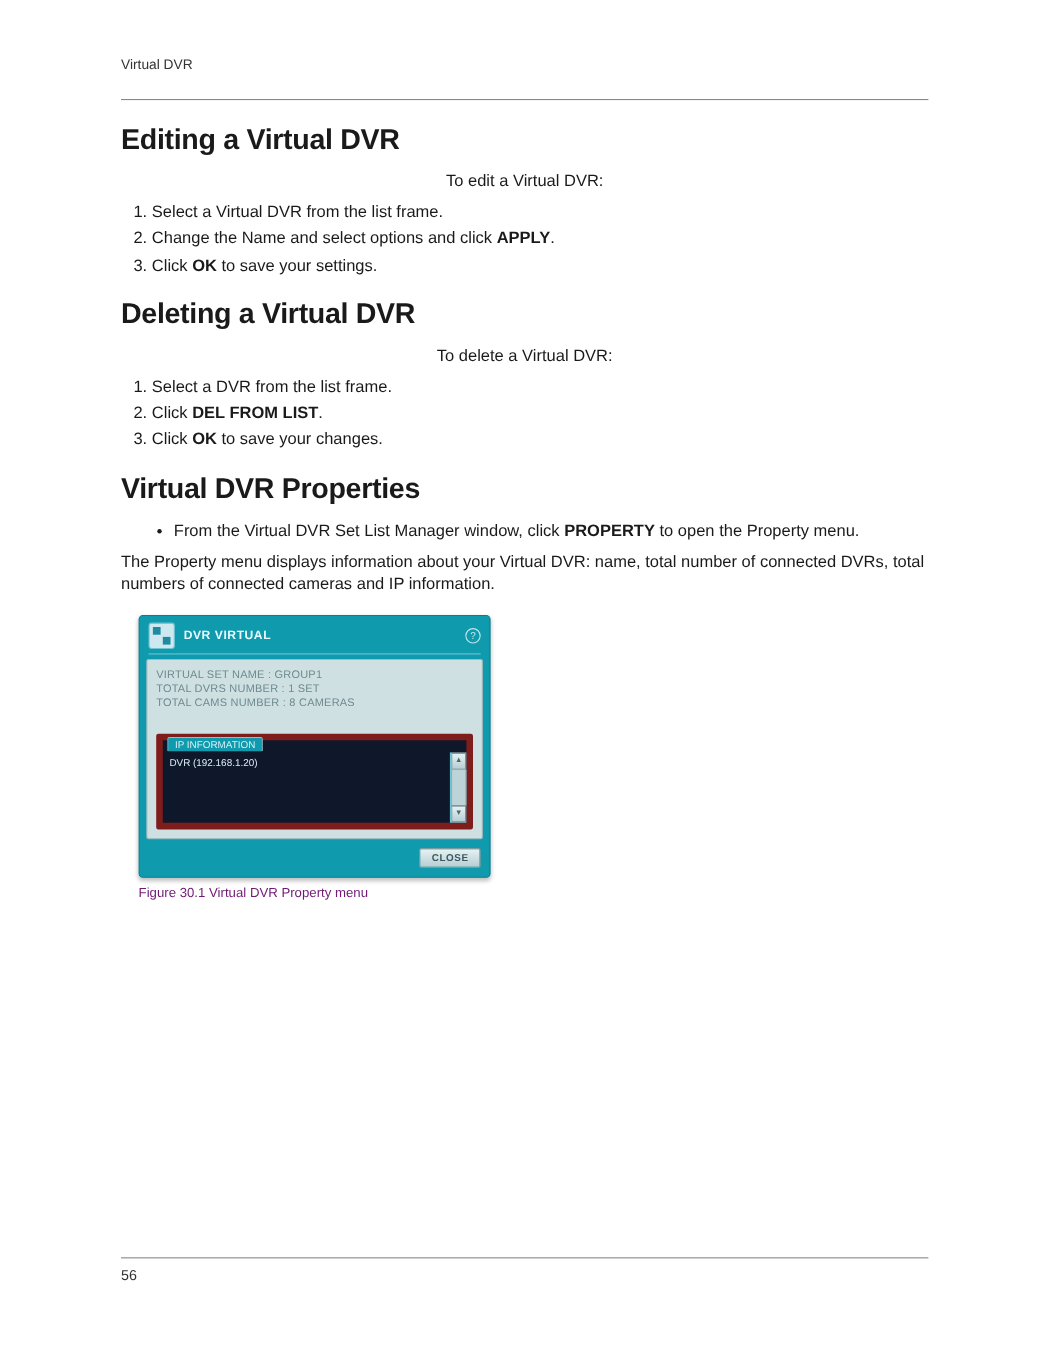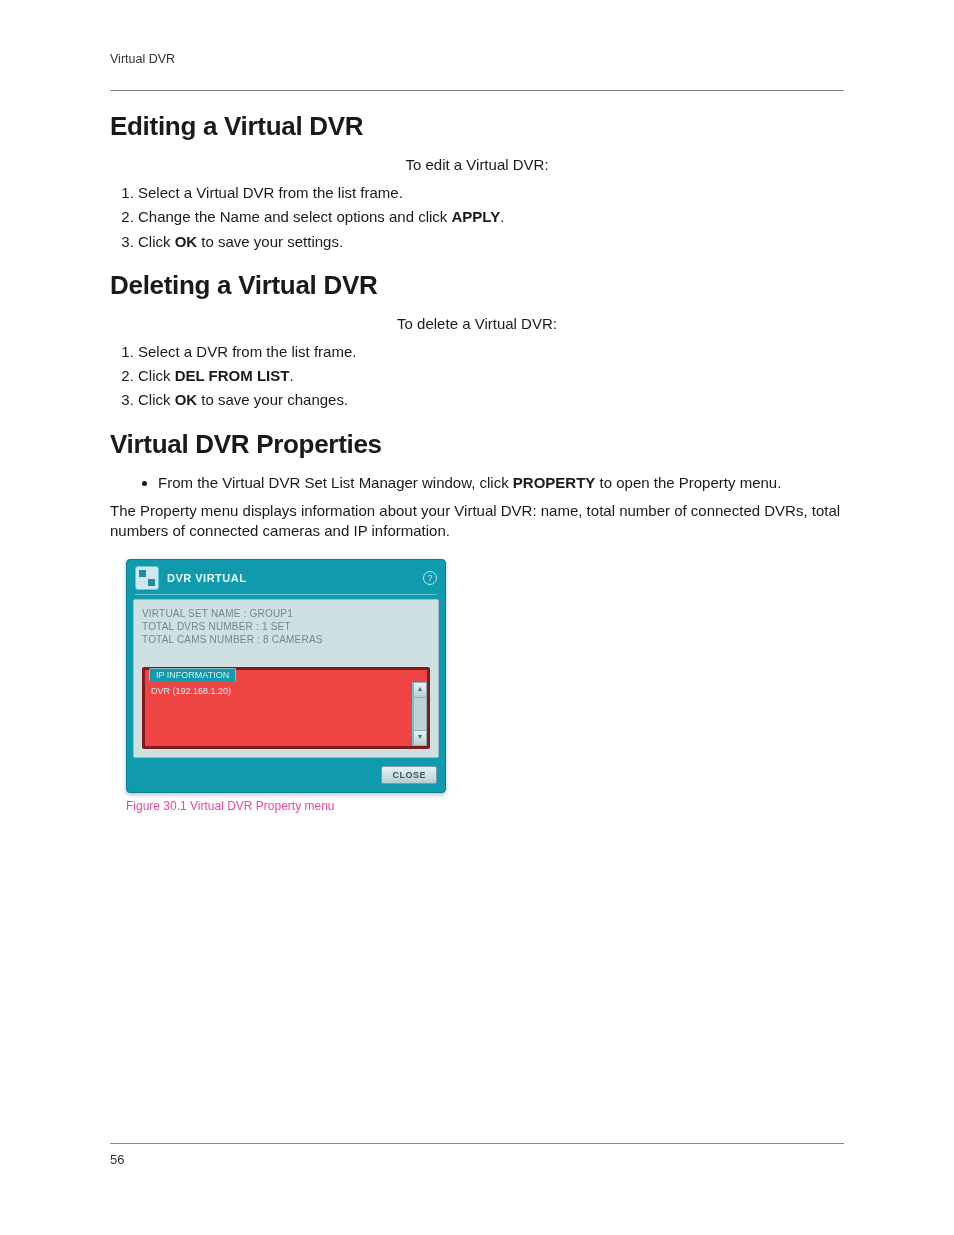--- a/index.html
+++ b/index.html
@@ -122,23 +122,23 @@
     border: 1px solid #9fb9bd;
     border-radius: 2px;
     padding: 6px 8px 8px 8px;
     font-size: 10px;
     color: #6e8a8f;
     box-sizing: border-box;
   }
   .dvr-body .row { margin: 2px 0; letter-spacing: 0.2px; }
   .ip-box {
     margin-top: 6px;
-    border: 3px solid #7f1d1d;
+    border: 6px solid #7f1d1d;
     border-radius: 2px;
-    background: #ef4444;
+    background: #0f172a;
     position: relative;
     padding: 0;
   }
   .ip-box .tab {
     position: relative;
     top: -1px;
     left: 0;
     display: inline-block;
     background: #0f9aae;
     border: 1px solid #9fb9bd;
@@ -192,21 +192,21 @@
     border: 1px solid #7a9ba0;
     border-radius: 2px;
     font-size: 9px;
     font-weight: 700;
     color: #3a5a60;
     padding: 3px 10px;
     letter-spacing: 0.5px;
   }
   .fig-caption {
     font-size: 12px;
-    color: #ec4899;
+    color: #701a75;
     margin: 4px 0 0 16px;
   }
   .page-footer {
     position: absolute;
     left: 110px;
     right: 110px;
     bottom: 68px;
     border-top: 1px solid #888;
     padding-top: 8px;
     font-size: 13px;

